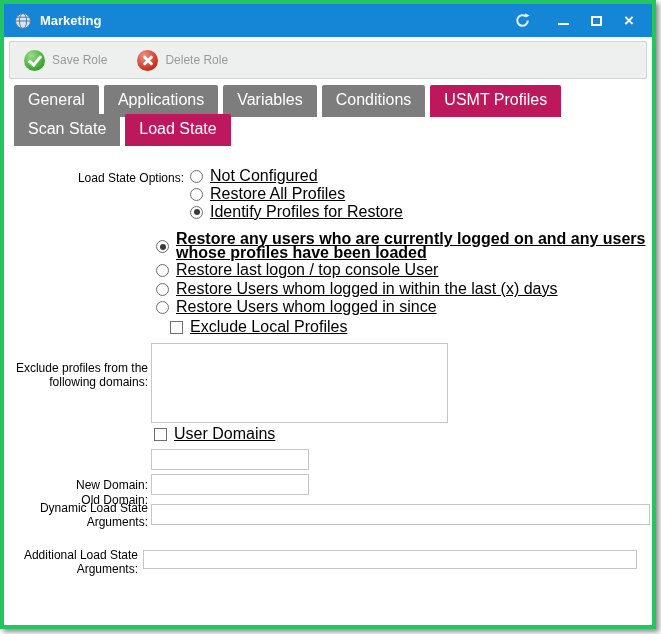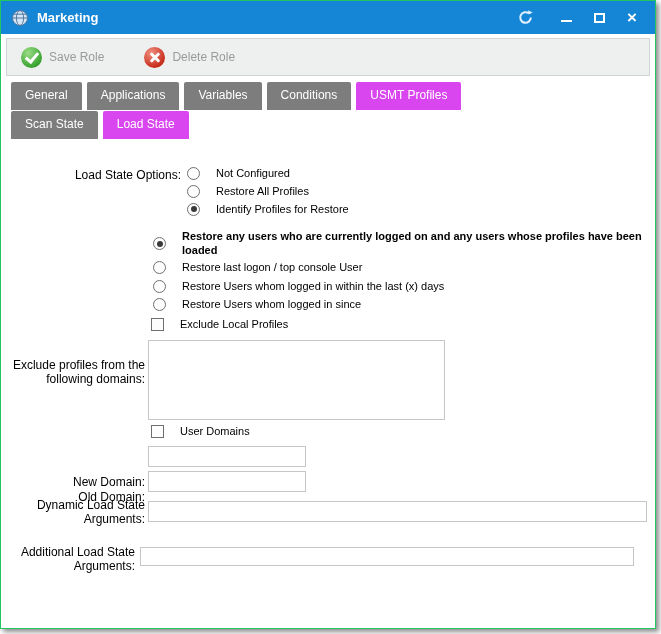--- a/index.html
+++ b/index.html
@@ -1,21 +1,21 @@
 <!DOCTYPE html>
 <html><head>
 <meta charset="utf-8">
 <style>
   * { box-sizing: border-box; margin: 0; padding: 0; }
   html, body { width: 661px; height: 634px; background: #ffffff; }
   body { font-family: "Liberation Sans", sans-serif; position: relative; font-size: 12px; }
 
   .window {
     position: absolute; left: 0; top: 0; width: 656px; height: 629px;
-    background: #ffffff; border: 1px solid #22c55e;
+    background: #ffffff; border: 4px solid #22c55e;
     box-shadow: 3px 3px 5px rgba(0,0,0,0.45);
   }
 
   
   .titlebar {
     position: absolute; left: 0; top: 0; right: 0; height: 33px;
     background: #1585d6; display: flex; align-items: center; padding: 0 10px;
   }
   .app-icon { width: 18px; height: 18px; display: inline-flex; }
   .titlebar .title { color: #fff; font-weight: bold; font-size: 13px; margin-left: 8px; flex: 1; }
@@ -25,21 +25,21 @@
   }
   .tb-btn.refresh { margin-right: 8px; }
   .glyph-min { width: 11px; height: 2px; background: #fff; display: block; margin-top: 6px; }
   .glyph-max { width: 11px; height: 10px; border: 2px solid #fff; display: block; }
   .glyph-close { font-size: 17px; font-weight: bold; line-height: 1; }
 
   
   .toolbar {
     position: absolute; left: 5px; top: 37px; right: 5px; height: 38px;
     background: #eef0f0; border: 1px solid #d2d5d5;
-    display: flex; align-items: center; padding: 0 14px; gap: 40px;
+    display: flex; align-items: center; padding: 0 14px; gap: 30px;
   }
   .tool-btn { display: flex; align-items: center; gap: 7px; color: #9a9a9a; font-size: 12px; }
   .icon-save {
     width: 21px; height: 21px; border-radius: 50%; position: relative; flex: none;
     background: radial-gradient(circle at 35% 28%, #9bdd86, #33a02c 75%);
   }
   .icon-save::after {
     content: ''; position: absolute; left: 7px; top: 3px; width: 5px; height: 10px;
     border-right: 3px solid #fff; border-bottom: 3px solid #fff; transform: rotate(40deg);
   }
@@ -52,30 +52,30 @@
     background: #fff; border-radius: 1px;
   }
   .icon-delete::before { transform: rotate(45deg); }
   .icon-delete::after { transform: rotate(-45deg); }
 
   
   .tabs { position: absolute; left: 10px; display: flex; gap: 5px; }
   .tabs.row1 { top: 81px; }
   .tabs.row2 { top: 110px; }
   .tab {
-    background: #7d7d7d; color: #fff; font-size: 12px; padding: 6px 14px 8px;
+    background: #7d7d7d; color: #fff; font-size: 16px; padding: 6px 14px 8px;
     border-radius: 2px 2px 0 0; white-space: nowrap; cursor: default;
   }
-  .tab.active { background: #d946ef; }
+  .tab.active { background: #be185d; }
 
   
   .label { position: absolute; font-size: 12px; color: #000; line-height: 14px; }
   .r-label { text-align: right; }
 
-  .opt-row { position: absolute; display: flex; gap: 16px; font-size: 11px; line-height: 14px; }
+  .opt-row { position: absolute; display: flex; gap: 7px; font-size: 16px; line-height: 14px; text-decoration: underline; }
   .opt-row.center { align-items: center; }
   .opt-row.topalign { align-items: center; }
   .opt-row.topalign .radio { margin-top: 1px; }
   .bold { font-weight: bold; }
 
   .radio {
     width: 13px; height: 13px; border-radius: 50%;
     border: 1px solid #6f6f6f; background: #fdfdfd; flex: none; position: relative;
   }
   .radio.checked::after {
@@ -174,21 +174,21 @@
   </div>
   <div class="opt-row center" style="left:152px; top:278px;">
     <span class="radio"></span>
     <span>Restore Users whom logged in within the last (x) days</span>
   </div>
   <div class="opt-row center" style="left:152px; top:296px;">
     <span class="radio"></span>
     <span>Restore Users whom logged in since</span>
   </div>
 
-  <div class="opt-row center" style="left:150px; top:316px;">
+  <div class="opt-row center" style="left:166px; top:316px;">
     <span class="checkbox"></span>
     <span>Exclude Local Profiles</span>
   </div>
 
   <div class="label r-label" style="left:8px; top:357px; width:136px;">Exclude profiles from the following domains:</div>
   <textarea class="txt-input" style="left: 147px; top: 339px; width: 297px; height: 80px;"></textarea>
 
   <div class="opt-row center" style="left:150px; top:423px;">
     <span class="checkbox"></span>
     <span>User Domains</span>

